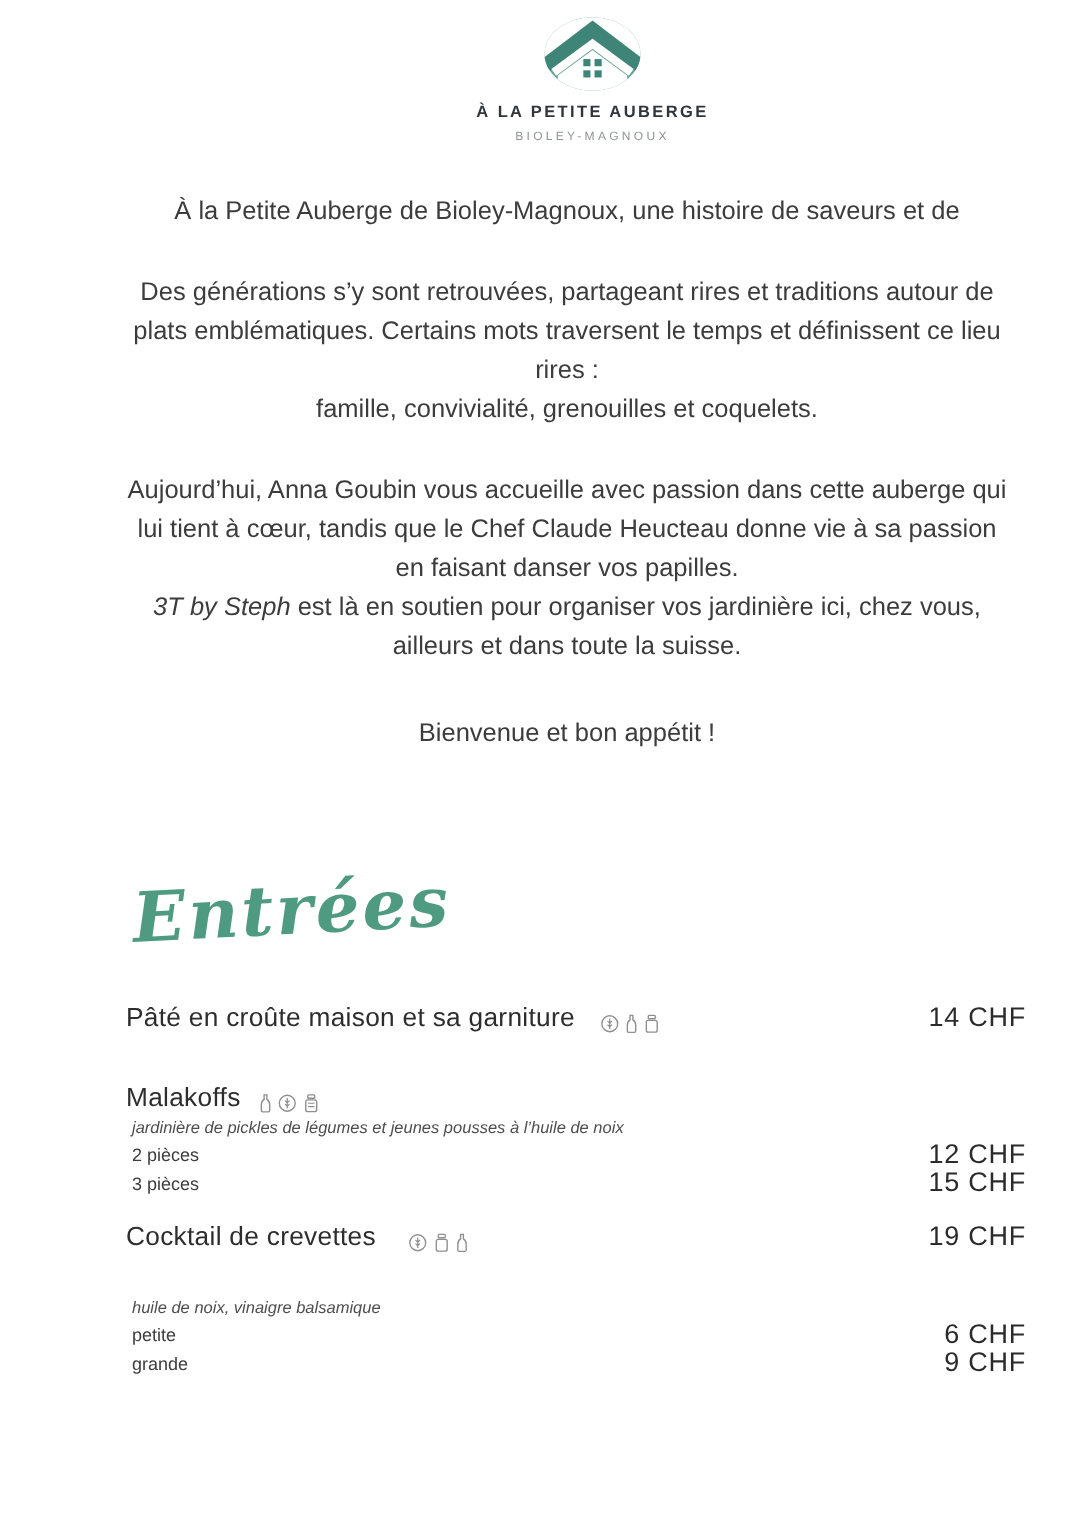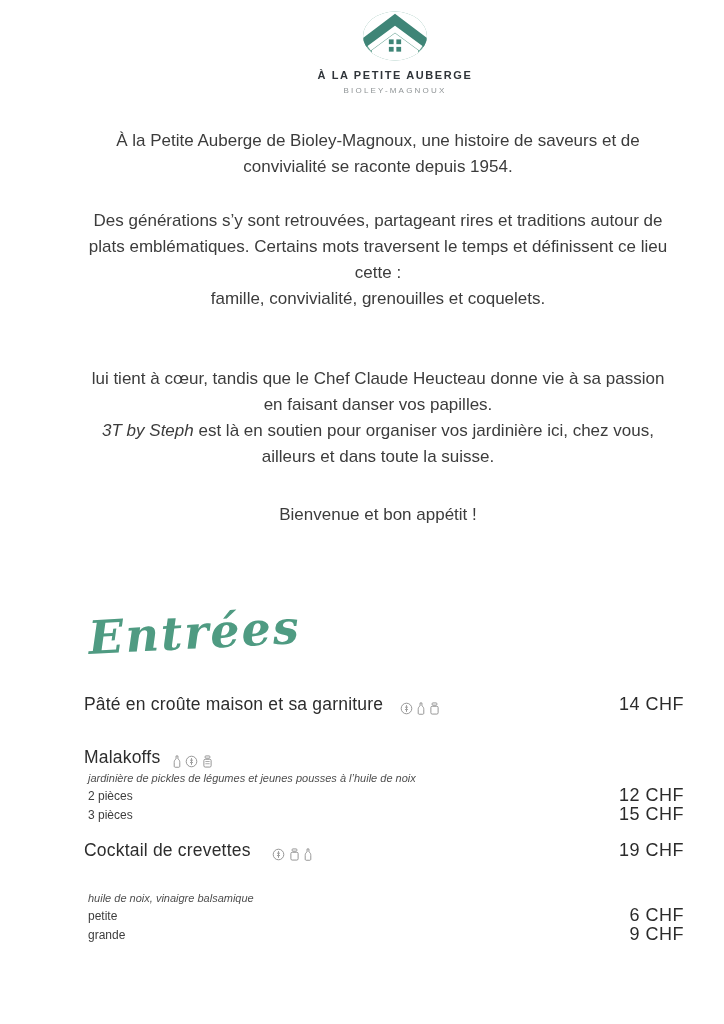--- a/index.html
+++ b/index.html
@@ -70,28 +70,28 @@
         <rect x="41" y="53" width="7" height="7" fill="#3f8577"></rect>
         <rect x="52" y="53" width="7" height="7" fill="#3f8577"></rect>
       </g>
     </svg>
     <div class="brand-name">À LA PETITE AUBERGE</div>
     <div class="brand-town">BIOLEY-MAGNOUX</div>
   </header>
 
   <section class="intro">
     <p><span>À la Petite Auberge de Bioley-Magnoux, une histoire de saveurs et de</span><br>
-      <span>convivialité se raconte depuis 1954.</span></p>
+      </p>
 
     <p><span>Des générations s’y sont retrouvées, partageant rires et traditions autour de</span><br>
       <span>plats emblématiques. Certains mots traversent le temps et définissent ce lieu</span><br>
-      <span>cette :</span><br>
+      <span>rires :</span><br>
       <span>famille, convivialité, grenouilles et coquelets.</span></p>
 
-    <p><br>
+    <p><span>Aujourd’hui, Anna Goubin vous accueille avec passion dans cette auberge qui</span><br>
       <span>lui tient à cœur, tandis que le Chef Claude Heucteau donne vie à sa passion</span><br>
       <span>en faisant danser vos papilles.</span><br>
       <span class="it">3T by Steph</span><span> est là en soutien pour organiser vos jardinière ici, chez vous,</span><br>
       <span>ailleurs et dans toute la suisse.</span></p>
 
     <p class="welcome">Bienvenue et bon appétit !</p>
   </section>
 
   <div>
     <h2 class="section-title" style="margin-bottom:0;">Entrées</h2>

